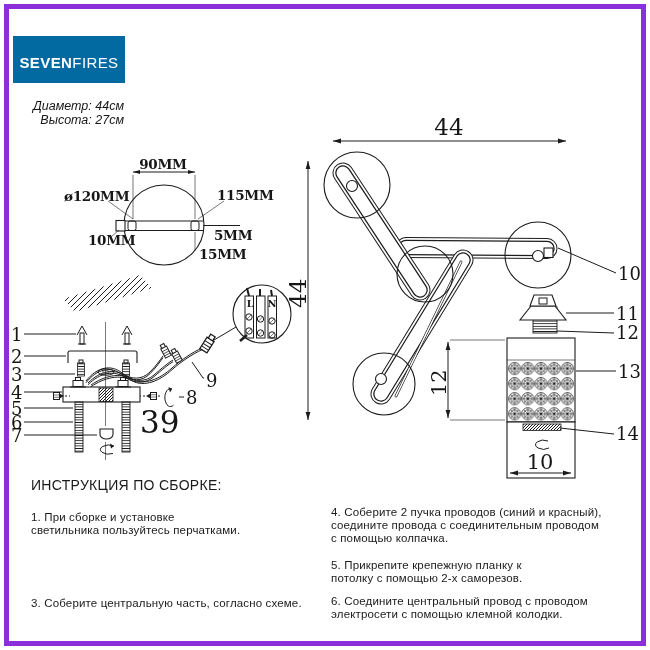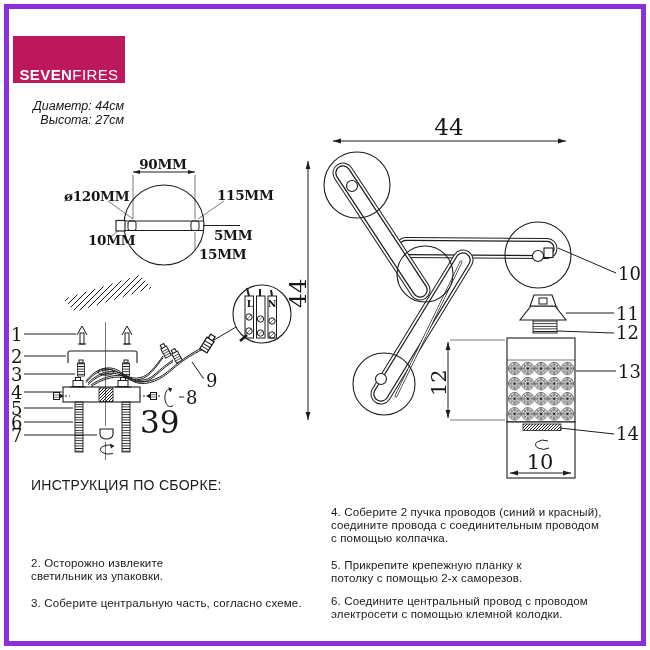--- a/index.html
+++ b/index.html
@@ -1,20 +1,20 @@
 <!DOCTYPE html>
 <html><head>
 <meta charset="utf-8">
 <style>
   html,body{margin:0;padding:0;background:#fff;}
   .page{position:relative;width:650px;height:650px;background:#fff;overflow:hidden;
         font-family:"Liberation Sans",sans-serif;color:#1a1a1a;}
   .frame{position:absolute;left:4px;top:4px;right:4px;bottom:4px;border:5px solid #8A2FD9;pointer-events:none;}
-  .logo{position:absolute;left:13px;top:36px;width:112px;height:47px;background:#be185d;
-        display:flex;align-items:flex-end;justify-content:center;padding-top:6px;box-sizing:border-box;}
+  .logo{position:absolute;left:13px;top:36px;width:112px;height:47px;background:#0369a1;
+        display:flex;align-items:center;justify-content:center;padding-top:6px;box-sizing:border-box;}
   .logo span{color:#fff;font-size:15px;letter-spacing:.4px;}
   .logo .b{font-weight:800;}
   .logo .l{font-weight:400;}
   .title{position:absolute;left:159px;top:33px;font-size:23px;font-weight:700;line-height:29px;letter-spacing:.6px;color:#161616;}
   .specs{position:absolute;left:18px;top:100px;width:106px;text-align:right;font-size:12.5px;line-height:13.5px;color:#161616;font-style:italic;}
   .instr-h{position:absolute;left:31px;top:477px;font-size:14px;font-weight:400;letter-spacing:.3px;}
   .instr{position:absolute;font-size:11.5px;line-height:13px;letter-spacing:.15px;white-space:pre-line;color:#1a1a1a;width:300px;}
   .i0{left:31px;top:511px;} .i1{left:31px;top:557px;} .i2{left:31px;top:597px;}
   .i3{left:331px;top:506px;} .i4{left:331px;top:559px;} .i5{left:331px;top:595px;}
   svg{position:absolute;left:0;top:0;}
@@ -276,22 +276,22 @@
         <text x="206" y="387" class="cad f18">9</text>
       <text x="618" y="280" class="cad f18">10</text>
       <text x="616" y="320" class="cad f18">11</text>
       <text x="616" y="339" class="cad f18">12</text>
       <text x="618" y="378" class="cad f18">13</text>
       <text x="616" y="440" class="cad f18">14</text>
     </g>
   </svg>
 
   <div class="instr-h">ИНСТРУКЦИЯ ПО СБОРКЕ:</div>
-  <div class="instr i1">2. Осторожно извлеките
-светильник из упаковки.</div>
+  <div class="instr i0">1. При сборке и установке
+светильника пользуйтесь перчатками.</div>
   <div class="instr i2">3. Соберите центральную часть, согласно схеме.</div>
   <div class="instr i3">4. Соберите 2 пучка проводов (синий и красный),
 соедините провода с соединительным проводом
 с помощью колпачка.</div>
   <div class="instr i4">5. Прикрепите крепежную планку к
 потолку с помощью 2-х саморезов.</div>
   <div class="instr i5">6. Соедините центральный провод с проводом
 электросети с помощью клемной колодки.</div>
 </div>
 

